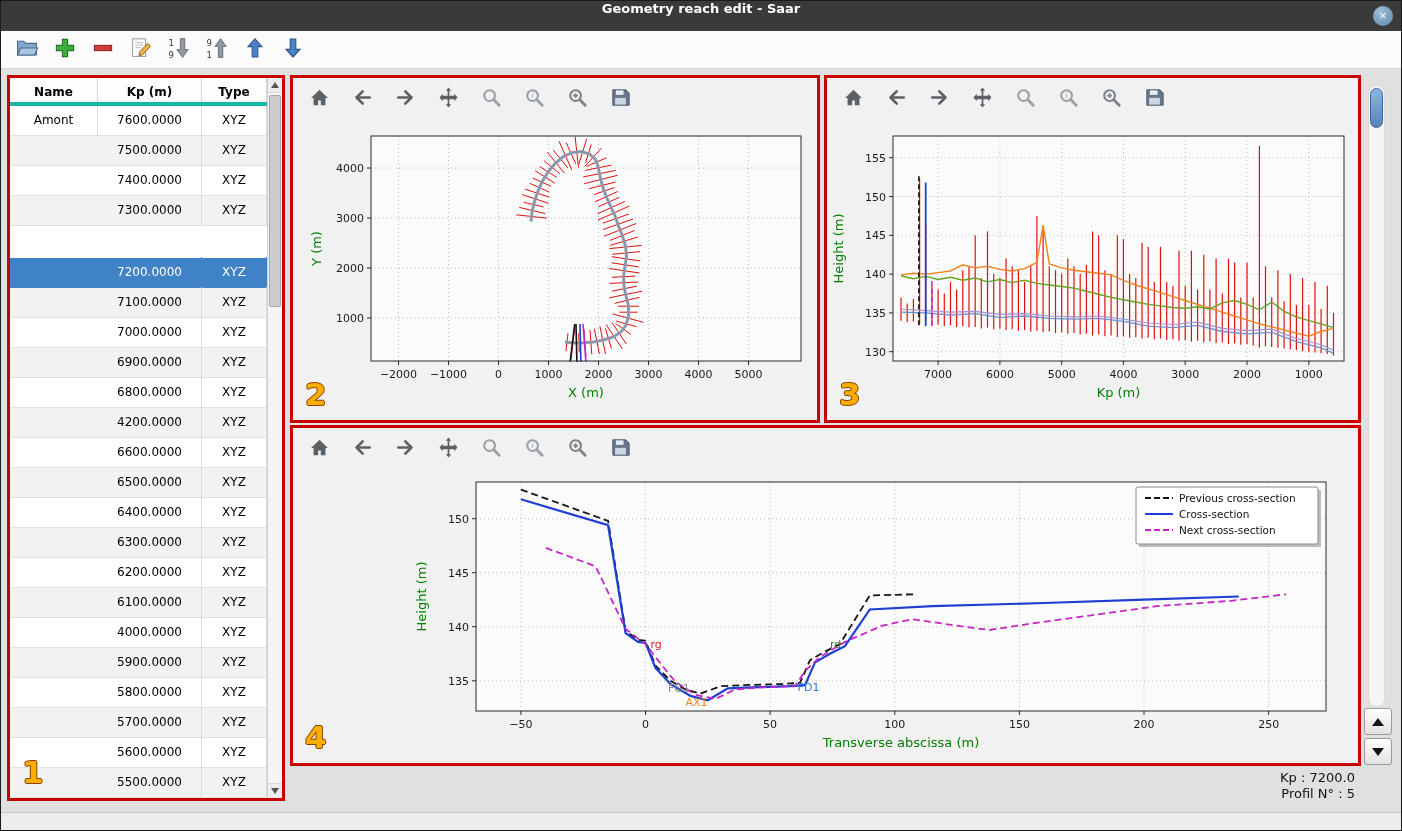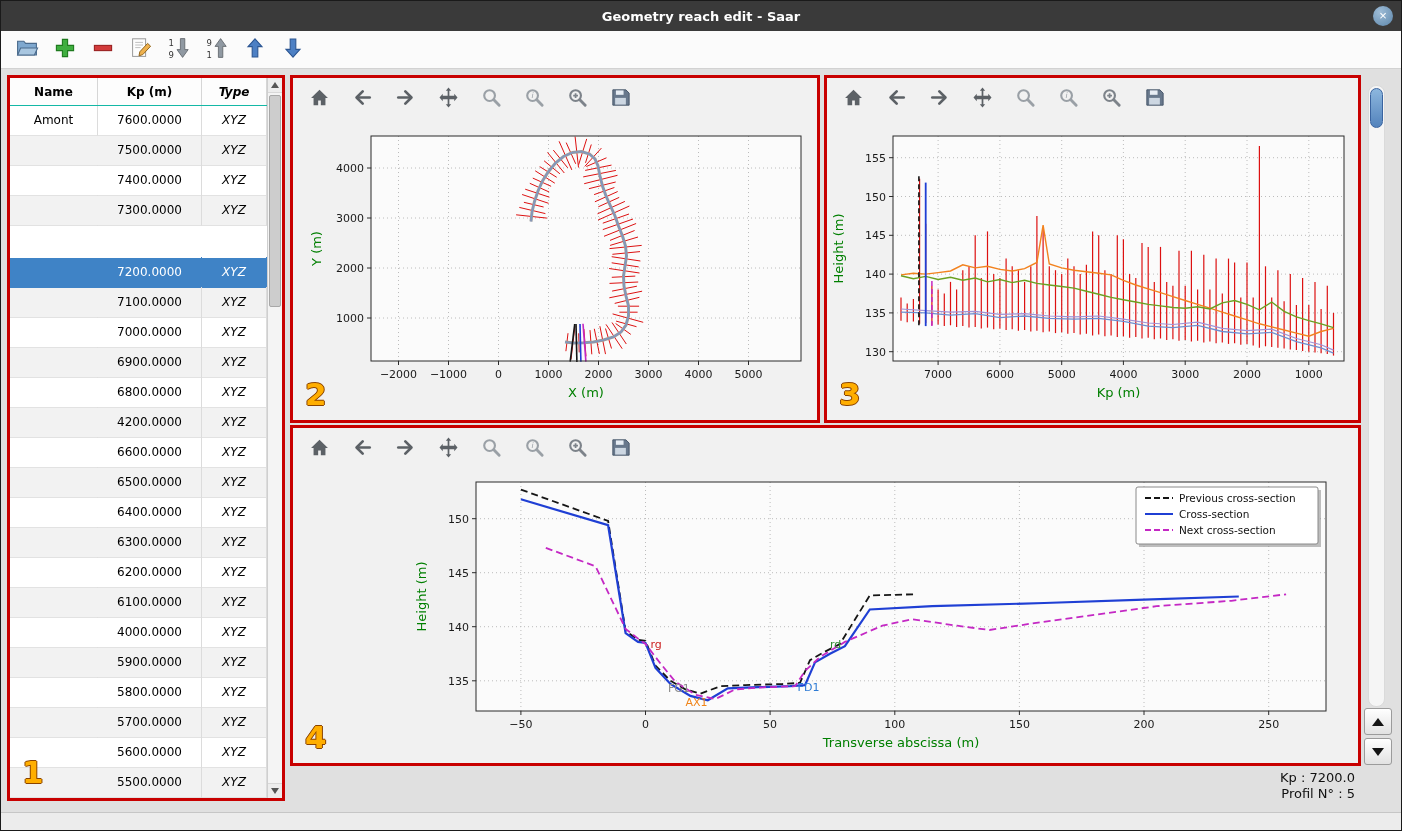--- a/index.html
+++ b/index.html
@@ -1,21 +1,21 @@
 <!DOCTYPE html>
 <html><head>
 <meta charset="utf-8">
 <style>
   * { box-sizing: border-box; margin: 0; padding: 0; }
   html,body { width:1402px; height:831px; }
   body { font-family: "DejaVu Sans", "Liberation Sans", sans-serif; background:#e0e0e0; }
   .window { position:relative; width:1402px; height:831px; background:#e0e0e0; border:1px solid #1a1a1a; overflow:hidden; }
 
   
-  .titlebar { position:absolute; top:0; left:0; right:0; height:30px; background:#3a3a3a; display:flex; align-items:center; justify-content:center; }
+  .titlebar { position:absolute; top:0; left:0; right:0; height:30px; background:#3a3a3a; display:flex; align-items:flex-start; justify-content:center; }
   .title { color:#ffffff; font-size:13px; font-weight:bold; }
   .closebtn { position:absolute; right:8px; top:5px; width:20px; height:20px; border-radius:50%;
               background:radial-gradient(circle at 35% 30%, #9ebcd6, #5d87ac); border:none; color:#fff;
               font-size:13px; line-height:18px; text-align:center; cursor:pointer; }
 
   
   .app-toolbar { position:absolute; top:30px; left:0; right:0; height:38px; background:#fbfbfb; border-bottom:1px solid #d2d2d2;
                  display:flex; align-items:center; gap:6px; padding-left:10px; }
   .tbbtn { width:32px; height:32px; background:transparent; border:none; display:flex; align-items:center; justify-content:center; cursor:pointer; }
   .tbbtn svg { width:24px; height:24px; }
@@ -35,23 +35,23 @@
   .mplbtn { width:28px; height:28px; background:transparent; border:none; display:flex; align-items:center; justify-content:center; cursor:pointer; }
   .mplbtn svg { width:23px; height:23px; }
   .canvas { width:100%; height:calc(100% - 42px); }
   .plot-svg { background:#f1f1f1; display:block; }
   svg text { font-family:"DejaVu Sans","Liberation Sans",sans-serif; }
   .grid { stroke:#bcbcbc; stroke-width:1; stroke-dasharray:1,3; }
   .tick-lab { font-size:11px; fill:#1a1a1a; }
 
   
   .tablewrap { position:absolute; left:0; top:0; right:15px; bottom:0; overflow:hidden; }
-  .thead { display:flex; height:28px; line-height:28px; background:#fdfdfd; border-bottom:1px solid #14b8a6; font-weight:bold; font-size:12px; }
+  .thead { display:flex; height:28px; line-height:28px; background:#fdfdfd; border-bottom:4px solid #14b8a6; font-weight:bold; font-size:12px; }
   .hc { text-align:center; border-right:1px solid #d6d6d6; }
-  .c0 { width:88px; } .c1 { width:104px; } .c2 { width:65px;font-style:italic; }
+  .c0 { width:88px; } .c1 { width:104px; } .c2 { width:65px; }
   .tbody { height:692px; overflow:hidden; }
   .trow { display:flex; height:30px; line-height:30px; font-size:12px; cursor:pointer;align-items:flex-end; }
   .trow:nth-child(even) { background:#f2f2f2; }
   .trow .cell { text-align:center; border-right:1px solid #dcdcdc; border-bottom:1px solid #e2e2e2; }
   .trow.selected { background:#3f83c6; color:#ffffff;margin-top:32px; }
   .trow.selected .cell { border-color:#3f83c6; }
 
   .vscroll { position:absolute; top:0; right:0; width:15px; height:100%; background:#f4f4f4; border-left:1px solid #cfcfcf; }
   .sb-btn { position:absolute; left:0; width:14px; height:15px; display:flex; align-items:center; justify-content:center; background:#ededed; cursor:pointer; }
   .sb-btn.up { top:0; border-bottom:1px solid #d8d8d8; }

